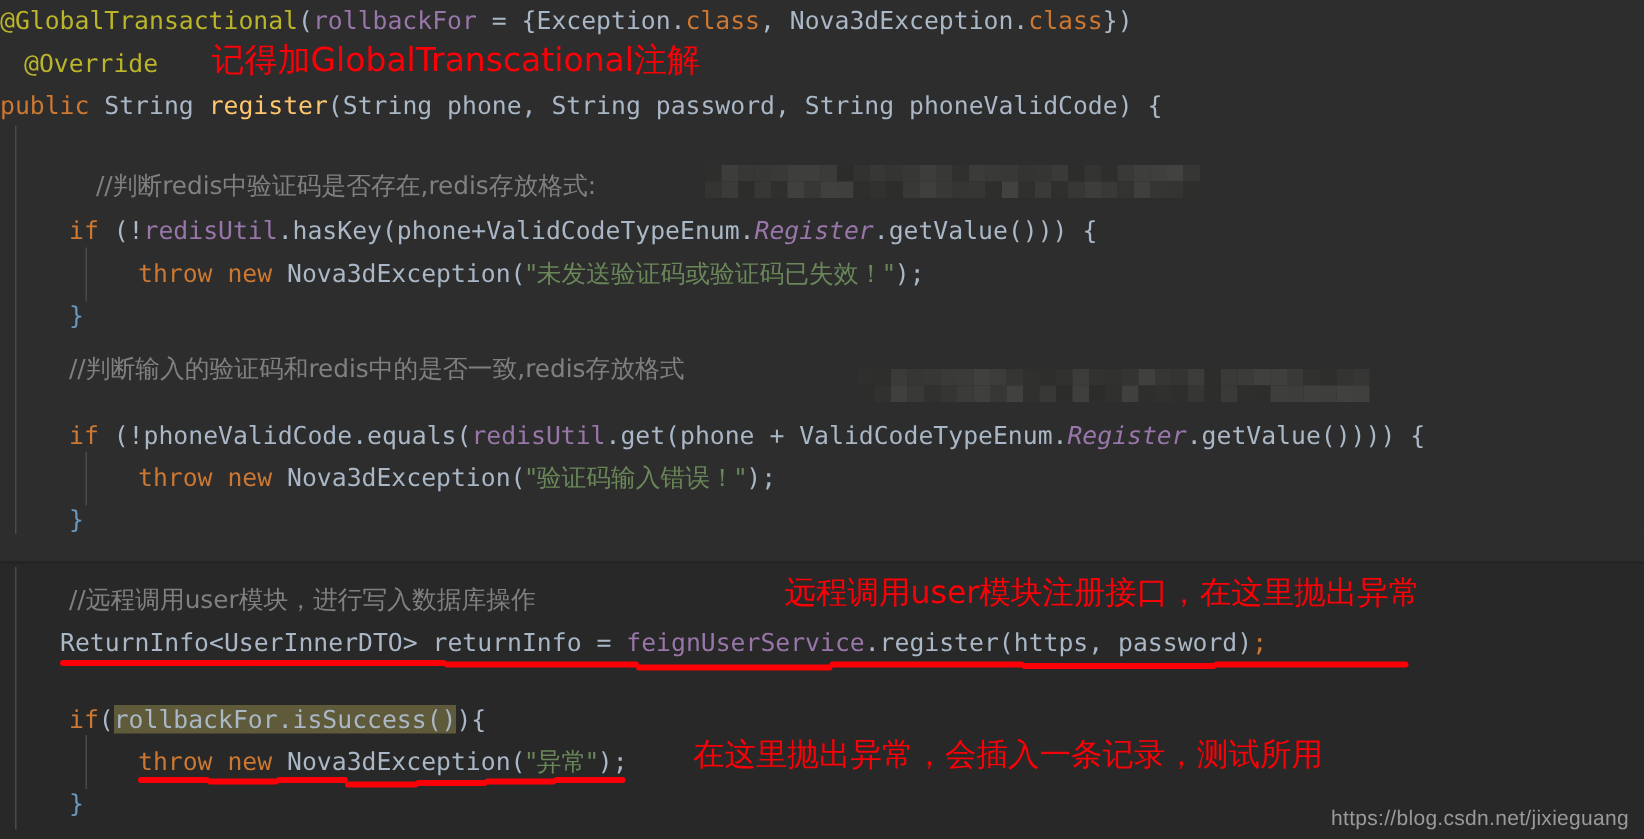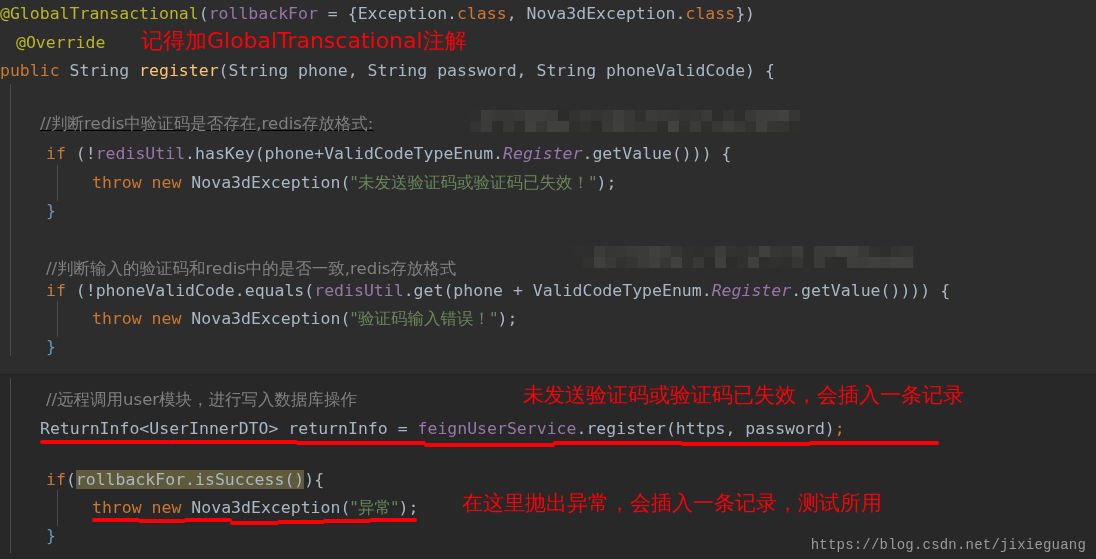--- a/index.html
+++ b/index.html
@@ -51,21 +51,21 @@
     position:absolute;color:#fb0007;white-space:pre;
     font-family:"DejaVu Sans","Liberation Sans",sans-serif;
     font-size:21px;line-height:24px;
   }
   
   .uline{position:absolute;background:#fb0007;border-radius:2px;}
 
   
   .watermark{
     position:absolute;right:10px;bottom:6px;color:#9a9a9a;
-    font-family:Liberation Mono, monospace;
+    font-family:Liberation Sans, sans-serif;
     font-size:14px;letter-spacing:.2px;
   }
 </style>
 </head>
 <body>
 
 <div id="editor">
   <div class="band-lower"></div>
   <div class="seam2"></div>
   <div class="seam"></div>
@@ -73,25 +73,25 @@
   <div class="guide" style="left:10px;top:84px;height:272px;"></div>
   <div class="guide" style="left:10px;top:378px;height:175px;"></div>
   <div class="guide" style="left:57px;top:165px;height:36px;"></div>
   <div class="guide" style="left:57px;top:301px;height:36px;"></div>
   <div class="guide" style="left:57px;top:490px;height:36px;"></div>
 
   <div id="code-layer">
       <div class="line" style="top: 4px; left: 0px;"><span class="anno">@GlobalTransactional</span><span class="paren">(</span><span class="fld">rollbackFor</span><span class="plain"> = {</span><span class="typ">Exception</span><span class="plain">.</span><span class="kw">class</span><span class="plain">, </span><span class="typ">Nova3dException</span><span class="plain">.</span><span class="kw">class</span><span class="plain">})</span></div>
       <div class="line" style="top: 33px; left: 16px;"><span class="anno">@Override</span></div>
       <div class="line" style="top: 61px; left: 0px;"><span class="kw">public</span><span class="plain"> </span><span class="typ">String</span><span class="plain"> </span><span class="meth">register</span><span class="plain">(</span><span class="typ">String</span><span class="plain"> phone, </span><span class="typ">String</span><span class="plain"> password, </span><span class="typ">String</span><span class="plain"> phoneValidCode) {</span></div>
-      <div class="line" style="top: 114px; left: 40px; text-decoration: underline;"><span class="cmt cjk">//判断redis中验证码是否存在,redis存放格式:</span></div>
+      <div class="line" style="top: 114px; left: 64px;"><span class="cmt cjk">//判断redis中验证码是否存在,redis存放格式:</span></div>
       <div class="line" style="top: 144px; left: 46px;"><span class="kw">if</span><span class="plain"> (!</span><span class="fld">redisUtil</span><span class="plain">.</span><span class="plain">hasKey</span><span class="plain">(phone+</span><span class="typ">ValidCodeTypeEnum</span><span class="plain">.</span><span class="ital">Register</span><span class="plain">.</span><span class="plain">getValue</span><span class="plain">())) {</span></div>
       <div class="line" style="top: 173px; left: 92px;"><span class="kw">throw</span><span class="plain"> </span><span class="kw">new</span><span class="plain"> </span><span class="typ">Nova3dException</span><span class="plain">(</span><span class="str cjk">"未发送验证码或验证码已失效！"</span><span class="plain">);</span></div>
       <div class="line" style="top: 201px; left: 46px;"><span class="num">}</span></div>
-      <div class="line" style="top: 259px; left: 46px;"><span class="cmt cjk">//判断输入的验证码和redis中的是否一致,redis存放格式</span></div>
+      <div class="line" style="top: 236px; left: 46px;"><span class="cmt cjk">//判断输入的验证码和redis中的是否一致,redis存放格式</span></div>
       <div class="line" style="top: 281px; left: 46px;"><span class="kw">if</span><span class="plain"> (!</span><span class="plain">phoneValidCode</span><span class="plain">.</span><span class="plain">equals</span><span class="plain">(</span><span class="fld">redisUtil</span><span class="plain">.</span><span class="plain">get</span><span class="plain">(phone + </span><span class="typ">ValidCodeTypeEnum</span><span class="plain">.</span><span class="ital">Register</span><span class="plain">.</span><span class="plain">getValue</span><span class="plain">()))) {</span></div>
       <div class="line" style="top: 309px; left: 92px;"><span class="kw">throw</span><span class="plain"> </span><span class="kw">new</span><span class="plain"> </span><span class="typ">Nova3dException</span><span class="plain">(</span><span class="str cjk">"验证码输入错误！"</span><span class="plain">);</span></div>
       <div class="line" style="top: 337px; left: 46px;"><span class="num">}</span></div>
       <div class="line" style="top: 390px; left: 46px;"><span class="cmt cjk">//远程调用user模块，进行写入数据库操作</span></div>
       <div class="line" style="top: 419px; left: 40px;"><span class="typ">ReturnInfo</span><span class="plain">&lt;</span><span class="typ">UserInnerDTO</span><span class="plain">&gt; returnInfo = </span><span class="fld">feignUserService</span><span class="plain">.</span><span class="plain">register</span><span class="plain">(https, password)</span><span class="kw">;</span></div>
       <div class="line" style="top: 470px; left: 46px;"><span class="kw">if</span><span class="plain">(</span><span class="plain sel">rollbackFor.isSuccess()</span><span class="plain">){</span></div>
       <div class="line" style="top: 498px; left: 92px;"><span class="kw">throw</span><span class="plain"> </span><span class="kw">new</span><span class="plain"> </span><span class="typ">Nova3dException</span><span class="plain">(</span><span class="str cjk">"异常"</span><span class="plain">);</span></div>
       <div class="line" style="top: 526px; left: 46px;"><span class="num">}</span></div>
     </div>
   <div id="mosaic-layer">
@@ -217,21 +217,21 @@
         <i style="left: 275px; top: 11px; width: 11px; height: 11px; background: rgb(62, 62, 61);"></i>
         <i style="left: 286px; top: 11px; width: 11px; height: 11px; background: rgb(61, 61, 60);"></i>
         <i style="left: 297px; top: 11px; width: 11px; height: 11px; background: rgb(63, 63, 62);"></i>
         <i style="left: 308px; top: 11px; width: 11px; height: 11px; background: rgb(62, 62, 61);"></i>
         <i style="left: 319px; top: 11px; width: 11px; height: 11px; background: rgb(65, 65, 64);"></i>
         <i style="left: 330px; top: 11px; width: 11px; height: 11px; background: rgb(64, 64, 63);"></i>
       </div>
     </div>
   <div id="markup-layer">
       <div class="redtext" style="left: 141px; top: 29px; font-size: 22px;">记得加GlobalTranscational注解</div>
-      <div class="redtext" style="left: 523px; top: 383px; font-size: 21px;">未发送验证码或验证码已失效，会插入一条记录</div>
+      <div class="redtext" style="left: 523px; top: 383px; font-size: 21px;">远程调用user模块注册接口，在这里抛出异常</div>
       <div class="redtext" style="left: 462px; top: 491px; font-size: 21px;">在这里抛出异常，会插入一条记录，测试所用</div>
       <div class="uline" style="left: 40px; top: 440px; width: 130.143px; height: 4px;"></div>
       <div class="uline" style="left: 168.143px; top: 440px; width: 130.143px; height: 4px;"></div>
       <div class="uline" style="left: 296.286px; top: 441px; width: 130.143px; height: 4px;"></div>
       <div class="uline" style="left: 424.429px; top: 443px; width: 130.143px; height: 4px;"></div>
       <div class="uline" style="left: 552.571px; top: 441px; width: 130.143px; height: 4px;"></div>
       <div class="uline" style="left: 680.714px; top: 442px; width: 130.143px; height: 4px;"></div>
       <div class="uline" style="left: 808.857px; top: 441px; width: 130.143px; height: 4px;"></div>
       <div class="uline" style="left: 92px; top: 518px; width: 48.1429px; height: 4px;"></div>
       <div class="uline" style="left: 138.143px; top: 519px; width: 48.1429px; height: 4px;"></div>

